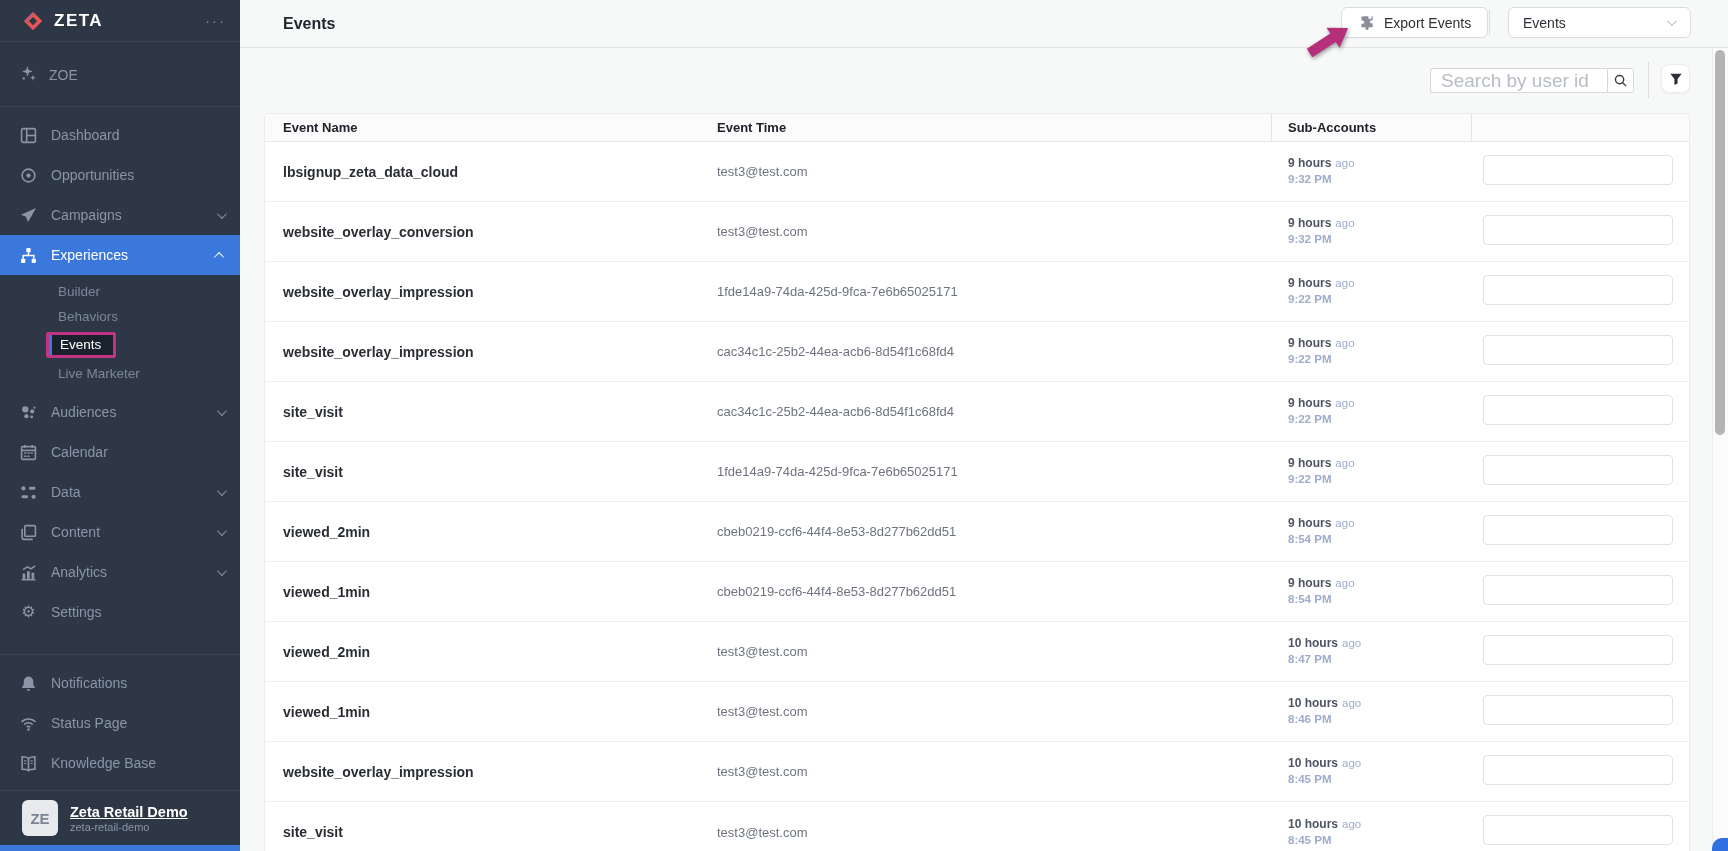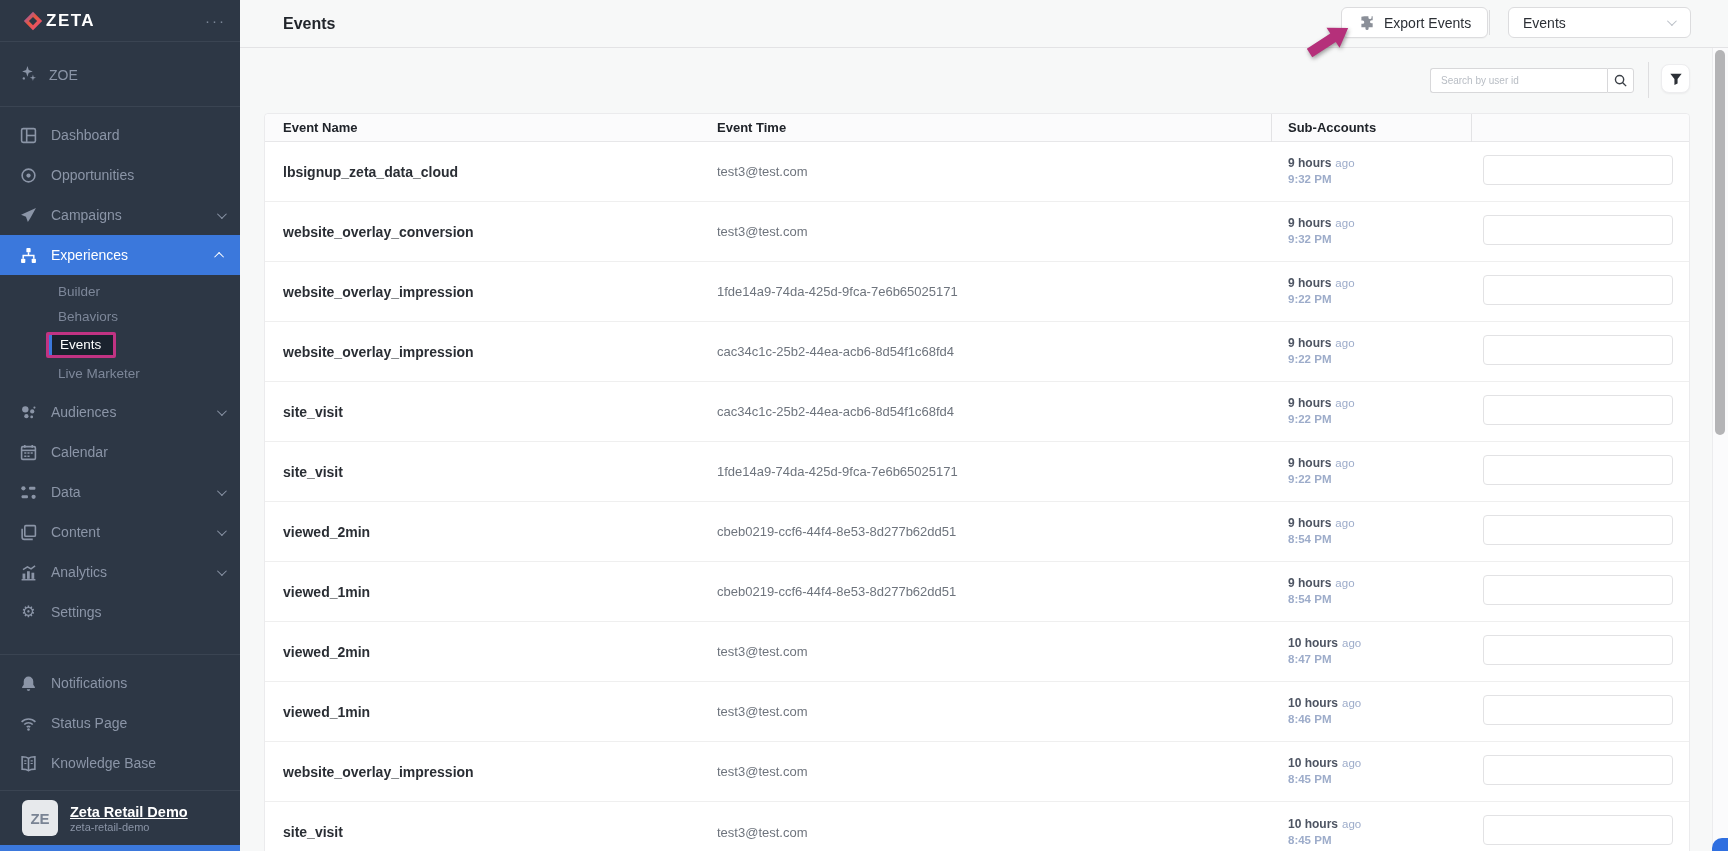--- a/index.html
+++ b/index.html
@@ -1,21 +1,21 @@
 <!DOCTYPE html>
 <html><head>
 <meta charset="utf-8">
 <style>
   * { margin:0; padding:0; box-sizing:border-box; }
   html,body { width:1728px; height:851px; overflow:hidden; font-family:"Liberation Sans", sans-serif; background:#f7f8f8; }
 
   
   .sidebar { position:absolute; left:0; top:0; width:240px; height:851px; background:#2d3745; color:#8b95a7; overflow:hidden; }
   .brand-bar { height:42px; display:flex; align-items:center; padding:0 14px 0 22px; border-bottom:1px solid #3a4452; }
-  .brand-name { color:#fff; font-weight:bold; font-size:17px; letter-spacing:1.5px; margin-left:2px; flex:1; }
+  .brand-name { color:#fff; font-weight:bold; font-size:17px; letter-spacing:1.5px; margin-left:10px; flex:1; }
   .brand-dots { color:#7b8596; font-size:15px; letter-spacing:2px; cursor:pointer; }
   .zoe-item { display:flex; align-items:center; height:42px; margin-top:12px; padding-left:20px; font-size:14px; cursor:pointer; }
   .zoe-item .icon { margin-right:12px; }
   .side-divider { border:none; border-top:1px solid #3a4452; margin:10px 0 8px 0; }
   .nav-item { display:flex; align-items:center; height:40px; padding-left:20px; padding-right:16px; font-size:14px; cursor:pointer; }
   .nav-item .icon { width:17px; height:17px; margin-right:14px; display:inline-flex; align-items:center; justify-content:center; flex-shrink:0; }
   .nav-item .label { flex:1; }
   .nav-item.active { background:#3b78dc; color:#fff; }
   .chev { width:7px; height:7px; border-right:1.6px solid currentColor; border-bottom:1.6px solid currentColor; display:inline-block; }
   .chev.down { transform:rotate(45deg) translateY(-2px); }
@@ -36,21 +36,21 @@
   .page-title { position:absolute; left:283px; top:0; height:48px; line-height:48px; font-size:16px; font-weight:bold; color:#22262c; }
   .export-btn { position:absolute; left:1341px; top:7px; height:31px; padding:0 16px; background:#fff; border:1px solid #dcdcde; border-radius:6px; display:flex; align-items:center; gap:9px; font-size:14px; color:#2c3036; cursor:pointer; box-shadow:0 1px 1px rgba(0,0,0,.03); }
   .export-btn .icon { color:#8a8f98; display:inline-flex; }
   .topbar-vdiv { position:absolute; left:1489px; top:10px; height:25px; width:1px; background:#dcdcde; }
   .view-dropdown { position:absolute; left:1508px; top:7px; width:183px; height:31px; background:#fff; border:1px solid #dcdcde; border-radius:6px; display:flex; align-items:center; padding:0 14px; font-size:14px; color:#2c3036; cursor:pointer; }
   .view-dropdown .label { flex:1; }
   .view-dropdown .chev { color:#b9bec6; margin-right:2px; }
   .annot-arrow { position:absolute; left:1298px; top:20px; width:60px; height:42px; pointer-events:none; filter:drop-shadow(1px 2px 2px rgba(40,40,40,.45)); }
 
   
-  .search-input { position:absolute; left:1430px; top:68px; width:177px; height:25px; border:1px solid #d8d8da; border-right:none; border-radius:3px 0 0 3px; background:#fff; padding:0 10px; font-size:10px; color:#444; font-family:"Liberation Sans", sans-serif; }
+  .search-input { position:absolute; left:1430px; top:68px; width:177px; height:25px; border:1px solid #d8d8da; border-right:none; border-radius:3px 0 0 3px; background:#fff; padding:0 10px; font-size:19px; color:#444; font-family:"Liberation Sans", sans-serif; }
   .search-input::placeholder { color:#b8bdc4; }
   .search-btn { position:absolute; left:1607px; top:68px; width:27px; height:25px; border:1px solid #d8d8da; border-radius:0 3px 3px 0; background:#fff; display:flex; align-items:center; justify-content:center; color:#3a3f46; cursor:pointer; }
   .toolbar-vdiv { position:absolute; left:1648px; top:62px; height:36px; width:1px; background:#dedee0; }
   .filter-btn { position:absolute; left:1661px; top:64px; width:29px; height:29px; background:#fff; border:1px solid #ededef; border-radius:8px; display:flex; align-items:center; justify-content:center; color:#2c3036; cursor:pointer; box-shadow:0 1px 2px rgba(0,0,0,.05); }
 
   
   .table { position:absolute; left:264px; top:113px; width:1426px; background:#fff; border:1px solid #ebebed; border-radius:4px 4px 0 0; }
   .thead { position:relative; display:grid; grid-template-columns:452px 571px 195px 1fr; height:28px; align-items:center; background:#fbfbfc; border-bottom:1px solid #e7e7e9; font-size:13px; font-weight:bold; color:#20242a; border-radius:4px 4px 0 0; }
   .thead .th1 { padding-left:18px; }
   .hdr-div { position:absolute; top:0; height:28px; width:1px; background:#e3e3e5; }

